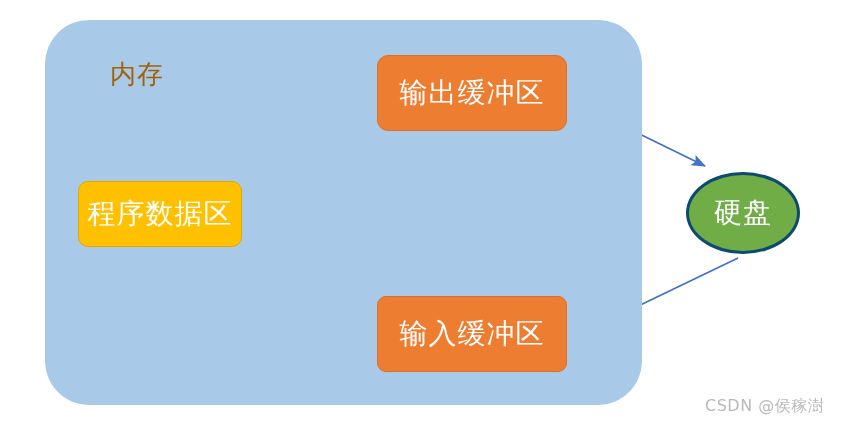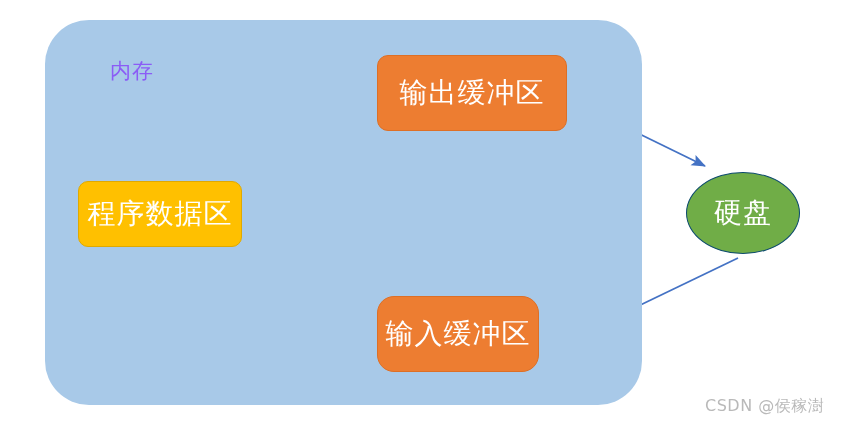--- a/index.html
+++ b/index.html
@@ -43,22 +43,22 @@
     width: 597px;
     height: 385px;
     background: #A8C9E8;
     border-radius: 44px;
     z-index: 1;
   }
   #memory-label {
     position: absolute;
     left: 110px;
     top: 57px;
-    font-size: 21px;
-    color: #8b5cf6;
+    font-size: 26px;
+    color: #a16207;
     letter-spacing: 1px;
     z-index: 3;
     white-space: nowrap;
   }
   #program-data-area {
     left: 78px;
     top: 181px;
     width: 164px;
     height: 66px;
     background: #FFC000;
@@ -70,33 +70,33 @@
     top: 55px;
     width: 190px;
     height: 76px;
     background: #ED7D31;
     border: 1px solid #dd6f26;
     border-radius: 11px;
   }
   #input-buffer {
     left: 377px;
     top: 296px;
-    width: 162px;
+    width: 190px;
     height: 76px;
     background: #ED7D31;
     border: 1px solid #dd6f26;
-    border-radius: 17px;
+    border-radius: 9px;
   }
   #hard-disk {
     left: 686px;
     top: 172px;
     width: 114px;
     height: 82px;
     background: #70AD47;
-    border: 1px solid #0c4a6e;
+    border: 3px solid #0c4a6e;
     border-radius: 50%;
   }
   #watermark {
     position: absolute;
     left: 705px;
     top: 396px;
     font-size: 16px;
     color: #b9b9b9;
     letter-spacing: 0.5px;
     z-index: 4;

